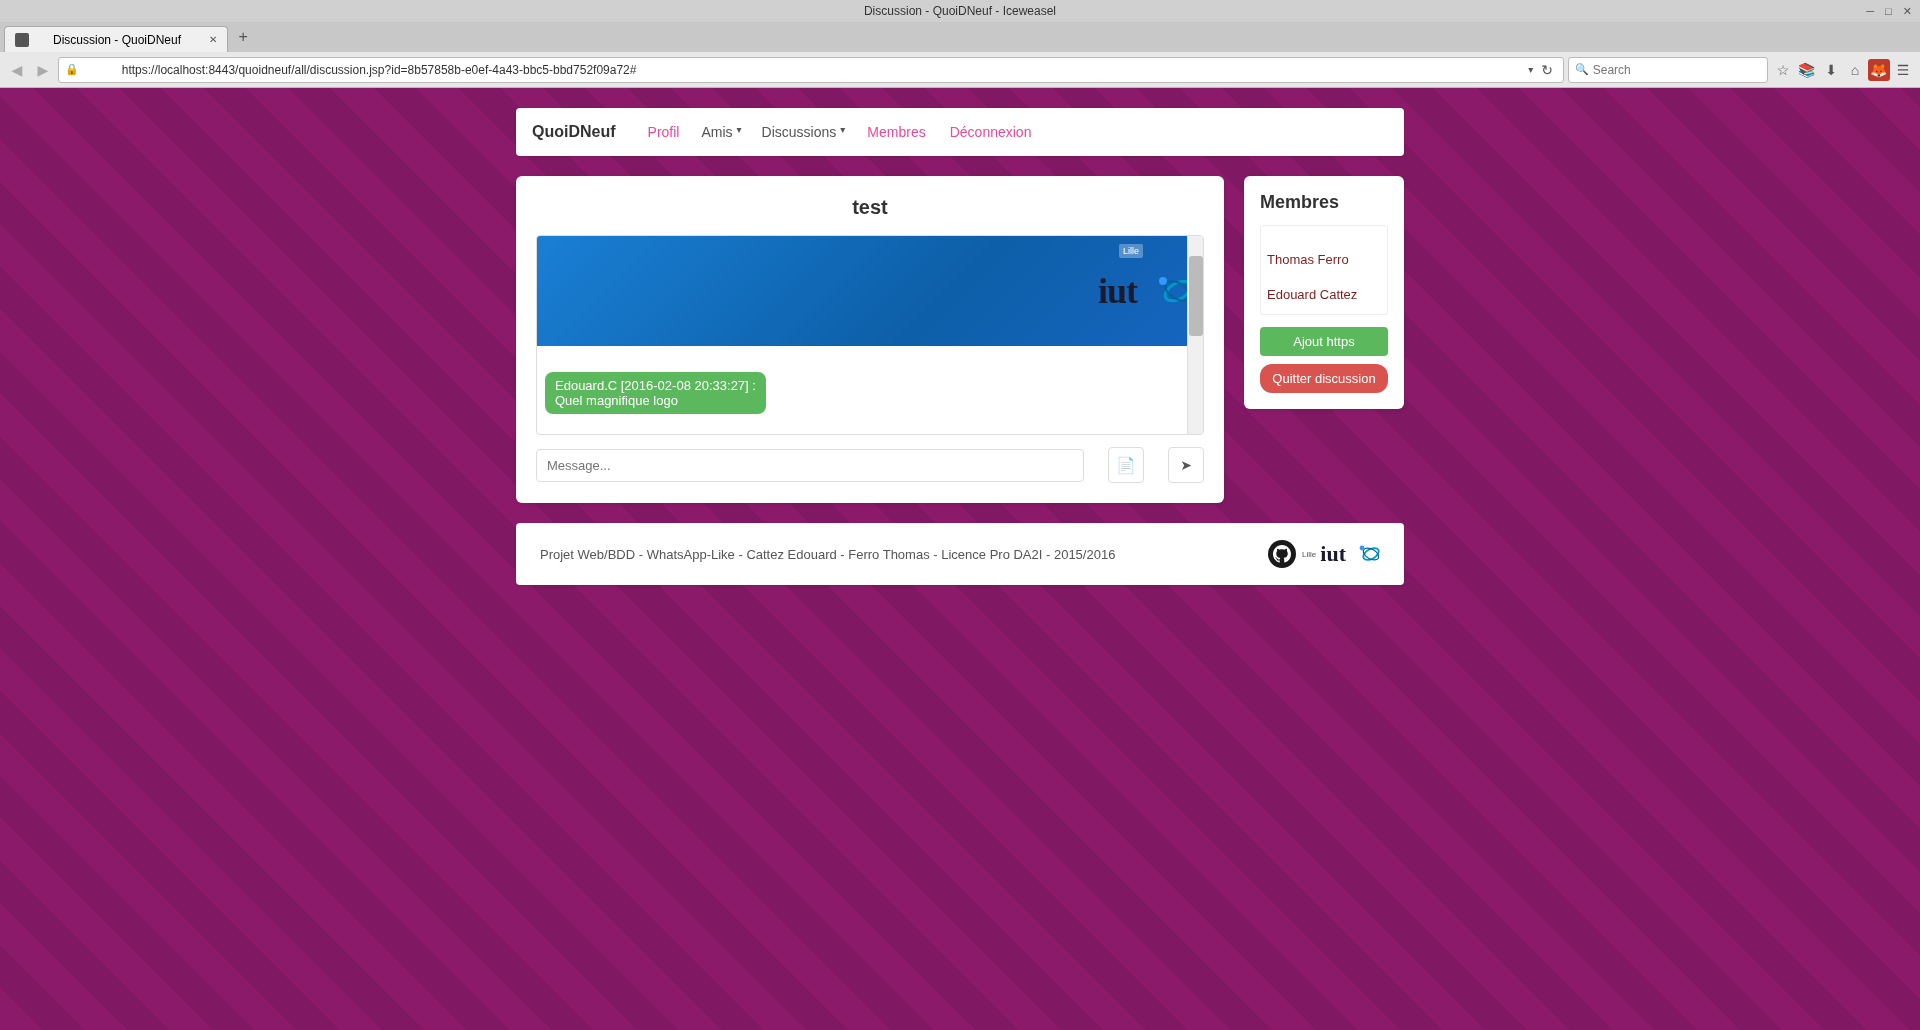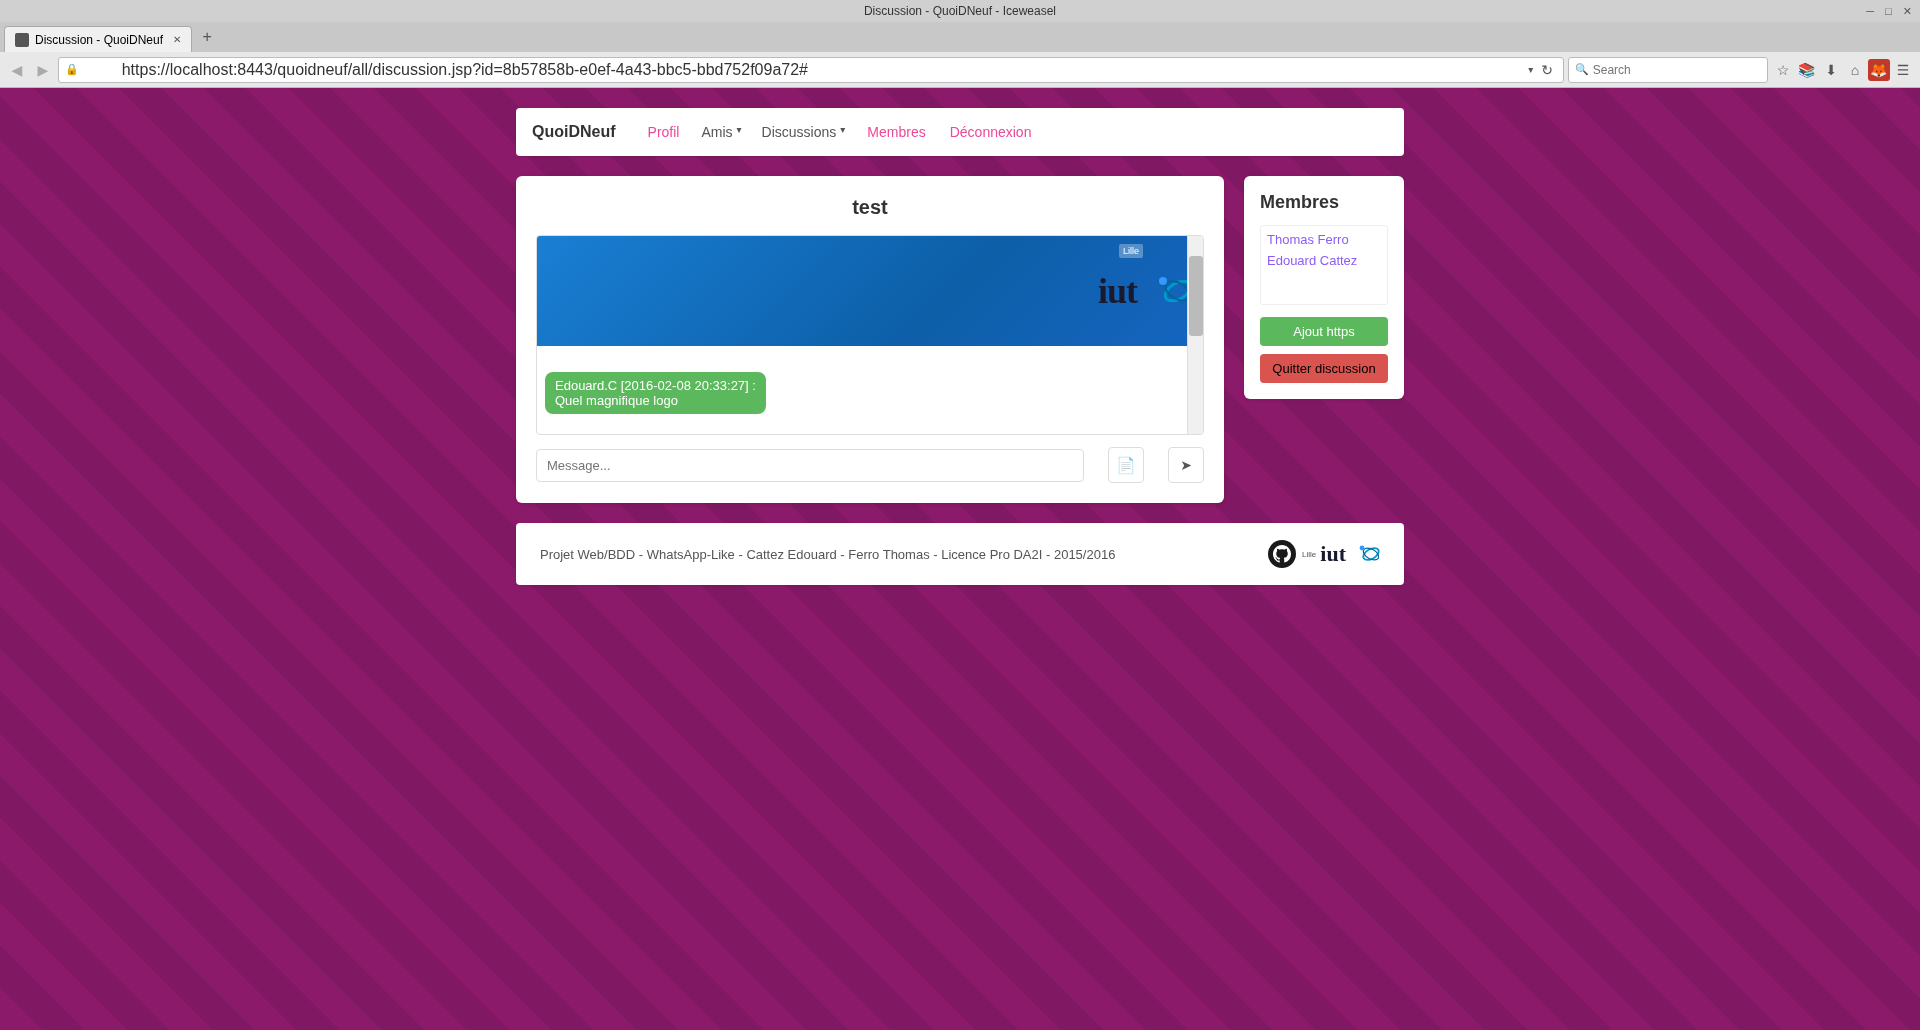--- a/index.html
+++ b/index.html
@@ -45,21 +45,21 @@
       align-items: flex-end;
       padding-left: 4px;
     }
     .browser-tab {
       background: #f0f0f0;
       border-radius: 4px 4px 0 0;
       padding: 4px 10px;
       font-size: 12px;
       display: flex;
       align-items: center;
-      gap: 6px;
+      gap: 24px;
       height: 26px;
       border: 1px solid #aaa;
       border-bottom: none;
     }
     .browser-tab .tab-favicon {
       width: 14px;
       height: 14px;
       background: #555;
       border-radius: 2px;
     }
@@ -116,21 +116,21 @@
       gap: 4px;
     }
     .address-bar-icon {
       font-size: 11px;
       color: #888;
     }
     .address-bar {
       flex: 1;
       border: none;
       outline: none;
-      font-size: 16px;
+      font-size: 12px;
       color: #333;
       padding-left: 39px;
     }
     .nav-dropdown-btn {
       font-size: 10px;
       color: #555;
       background: transparent;
       border: none;
       cursor: pointer;
     }
@@ -359,24 +359,25 @@
       box-shadow: 0 1px 4px rgba(0,0,0,0.1);
     }
     .sidebar-title {
       font-size: 18px;
       color: #333;
       margin-bottom: 12px;
       font-weight: bold;
     }
     .member-link {
       display: block;
-      color: #8b5cf6;
+      color: #7f1d1d;
       text-decoration: none;
       font-size: 13px;
       margin-bottom: 6px;
+      margin-top: 20px;
     }
 
     .members-list {
       min-height: 80px;
       border: 1px solid #eee;
       border-radius: 3px;
       padding: 6px;
       margin-bottom: 12px;
     }
 
@@ -388,23 +389,23 @@
       border-radius: 4px;
       padding: 7px 0;
       font-size: 13px;
       cursor: pointer;
       margin-bottom: 8px;
     }
 
     .leave-btn {
       width: 100%;
       background: #d9534f;
-      color: #000000;
-      border: none;
-      border-radius: 4px;
+      color: #ffffff;
+      border: none;
+      border-radius: 12px;
       padding: 7px 0;
       font-size: 13px;
       cursor: pointer;
     }
 
     
     .site-footer {
       background: white;
       border-radius: 4px;
       padding: 16px 24px;

